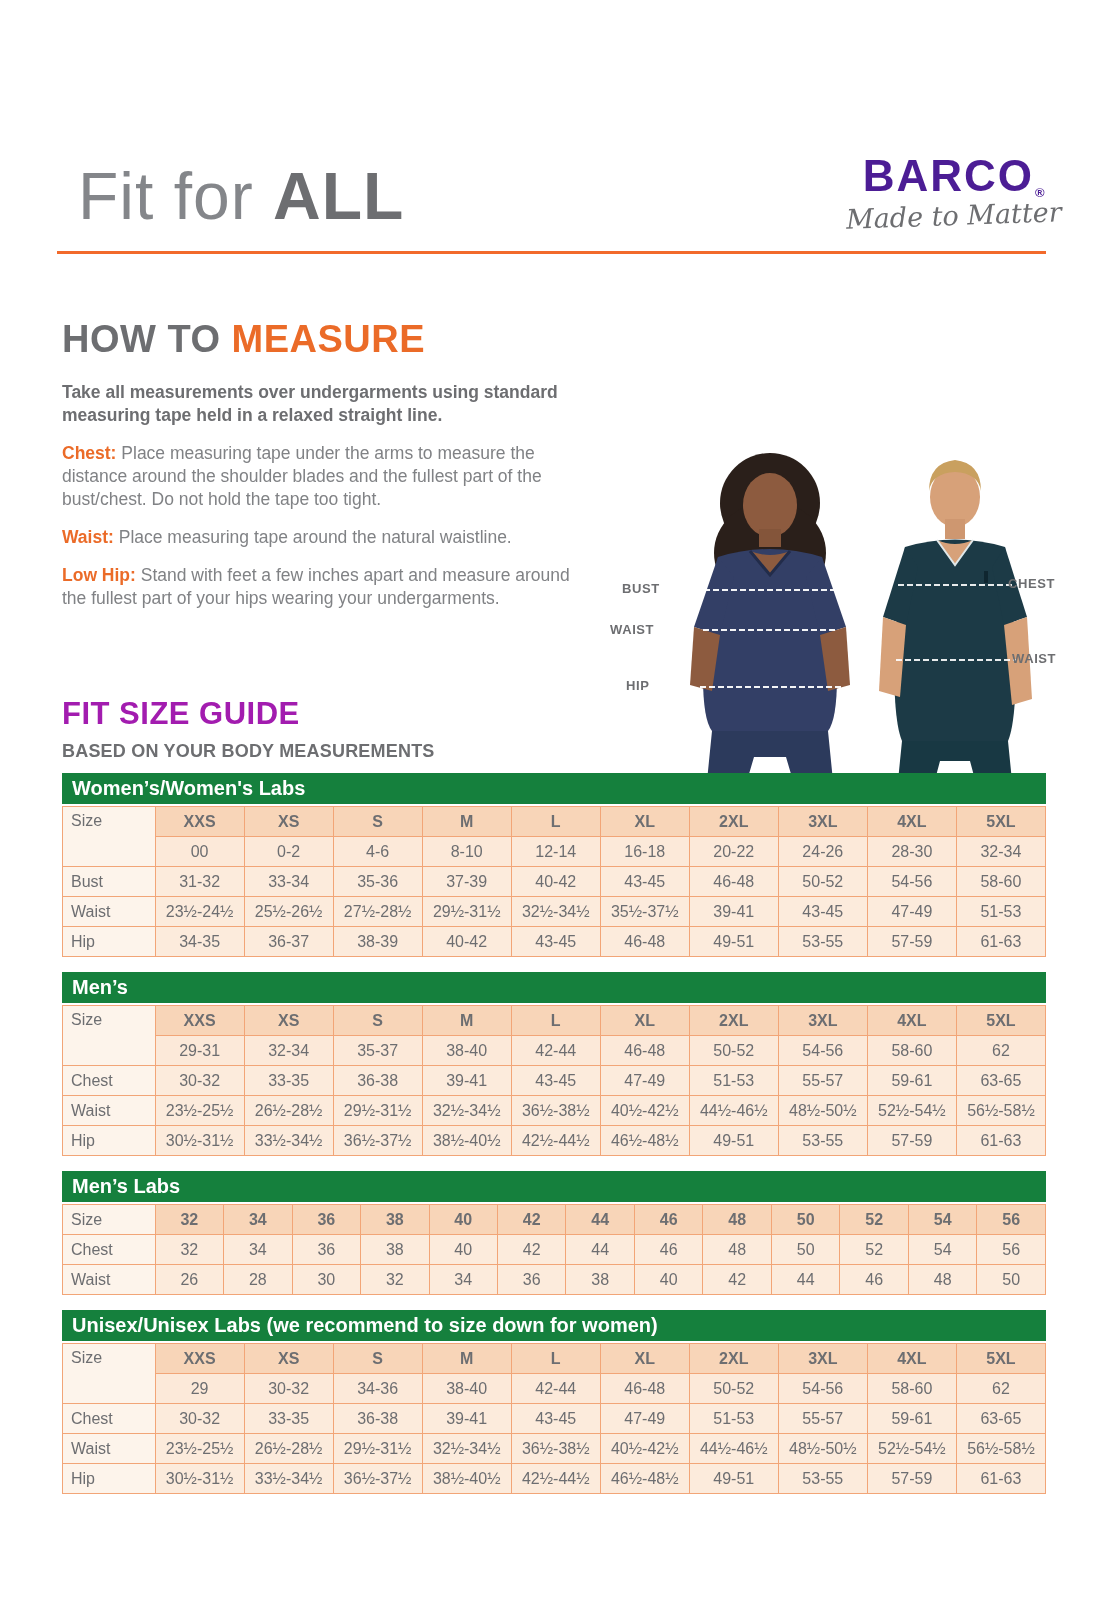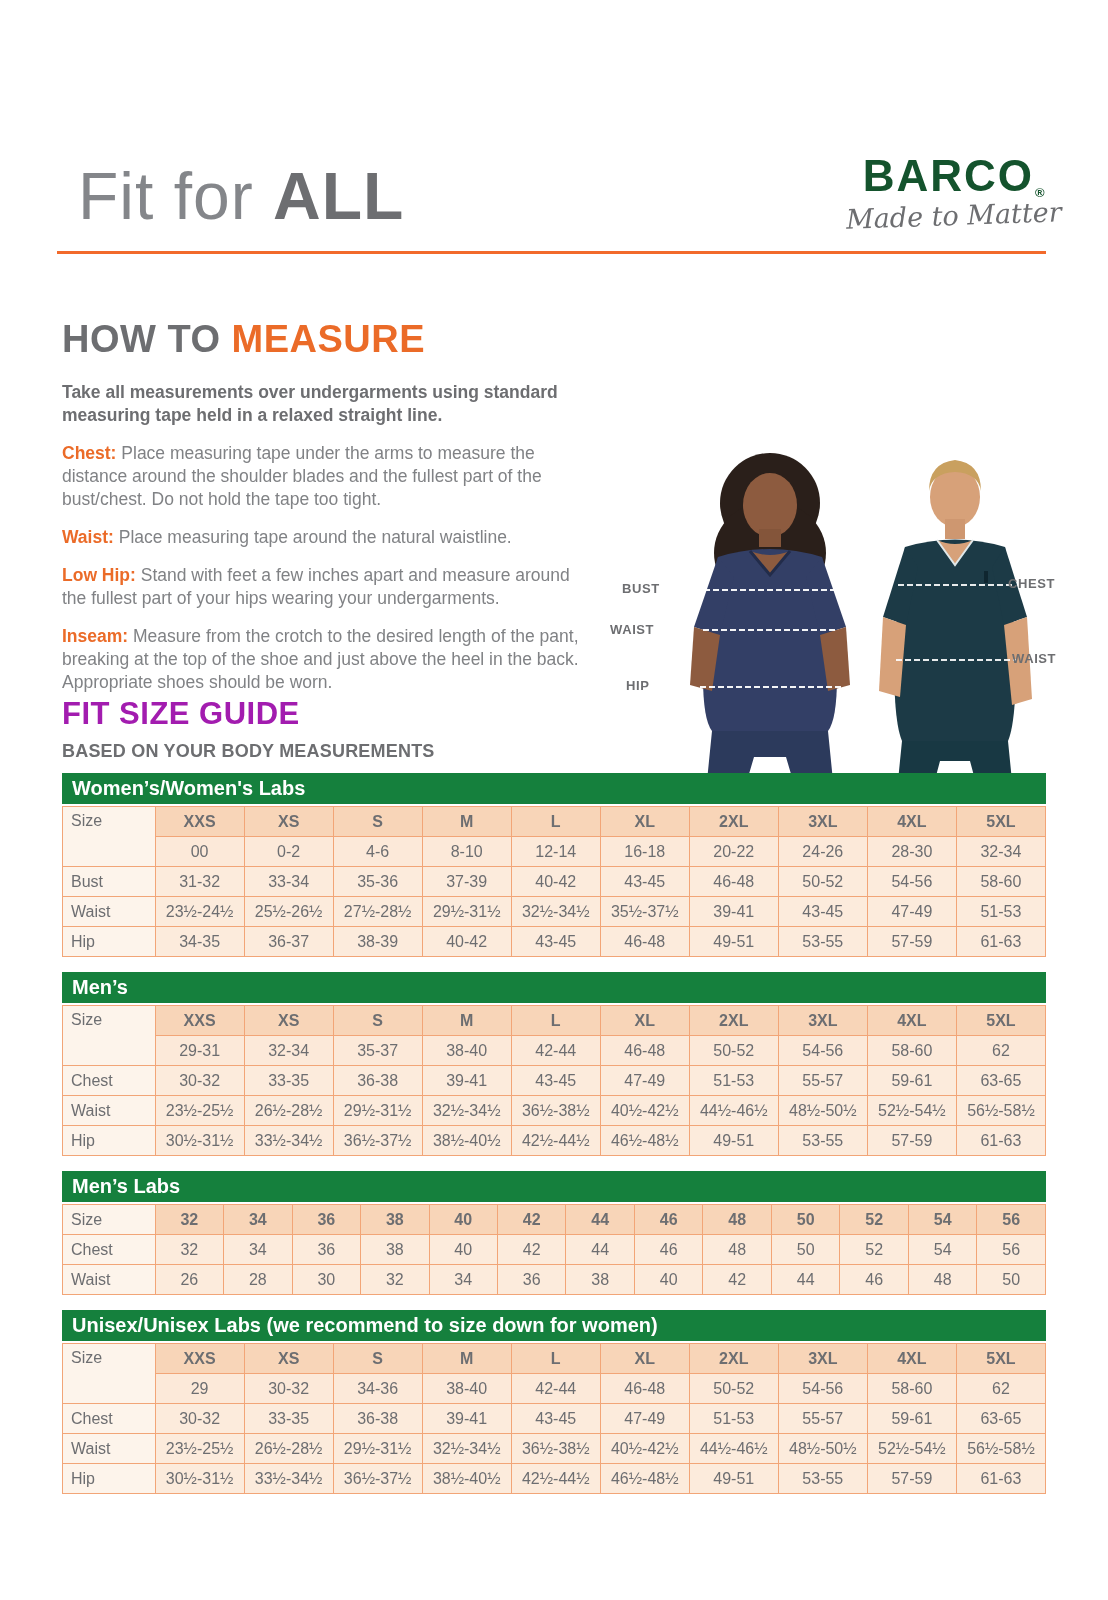--- a/index.html
+++ b/index.html
@@ -5,21 +5,21 @@
   html,body{margin:0;padding:0;background:#fff;}
   .page{
     position:relative;width:1108px;height:1600px;background:#ffffff;
     font-family:"Liberation Sans", sans-serif;color:#6d6e71;overflow:hidden;
   }
   
   .header{position:absolute;left:78px;top:148px;width:984px;display:flex;justify-content:space-between;align-items:flex-end;}
   .main-title{margin:0;font-size:66px;line-height:1.05;color:#84868a;font-weight:400;letter-spacing:1px;}
   .main-title .t-bold{font-weight:800;color:#6d6e71;}
   .brand{ text-align:center;margin-top:6px;}
-  .brand-name{font-size:44px;font-weight:800;color:#14532d;letter-spacing:2px;line-height:1;}
+  .brand-name{font-size:44px;font-weight:800;color:#4c1d95;letter-spacing:2px;line-height:1;}
   .brand-name .reg{font-size:13px;vertical-align:baseline;position:relative;top:6px;left:1px;}
   .brand-tagline{font-family:"DejaVu Serif", serif;font-style:italic;font-size:27px;color:#6d6e71;margin-top:2px;transform:rotate(-2deg);}
   .rule{position:absolute;left:57px;top:251px;width:989px;height:3px;background:#f26a2b;border:0;}
   
   .how-to{position:absolute;left:62px;top:318px;width:528px;}
   .h2{margin:0;font-size:38px;font-weight:800;color:#6d6e71;letter-spacing:0.5px;}
   .h2 .hl{color:#eb6b28;}
   .intro{font-size:17.5px;font-weight:700;color:#6d6e71;line-height:1.3;margin:20px 0 0 0;}
   .mitem{font-size:17.5px;color:#808285;line-height:1.32;margin:15px 0 0 0;}
   .mlabel{color:#eb6b28;font-weight:700;text-align:right;}
@@ -60,21 +60,20 @@
   </div>
   <div class="rule"></div>
 
   <section class="how-to">
     <h2 class="h2"><span>HOW TO </span><span class="hl">MEASURE</span></h2>
     <p class="intro">Take all measurements over undergarments using standard measuring tape held in a relaxed straight line.</p>
     <div id="measure-items">
         <p class="mitem"><span class="mlabel">Chest:</span>  Place measuring tape under the arms to measure the distance around the shoulder blades and the fullest part of the bust/chest. Do not hold the tape too tight.</p>
         <p class="mitem"><span class="mlabel">Waist:</span>  Place measuring tape around the natural waistline.</p>
         <p class="mitem"><span class="mlabel">Low Hip:</span>  Stand with feet a few inches apart and measure around the fullest part of your hips wearing your undergarments.</p>
-        <p class="mitem"><span class="mlabel">Inseam:</span>  Measure from the crotch to the desired length of the pant, breaking at the top of the shoe and just above the heel in the back. Appropriate shoes should be worn.</p>
       </div>
   </section>
 
   <div class="figure">
     <svg width="508" height="366" viewBox="0 0 508 366">
 
       <g>
         <ellipse cx="170" cy="78" rx="50" ry="50" fill="#2a1f1a"></ellipse>
         <ellipse cx="170" cy="128" rx="56" ry="52" fill="#2a1f1a"></ellipse>
         <ellipse cx="170" cy="80" rx="27" ry="32" fill="#8d5b3f"></ellipse>

